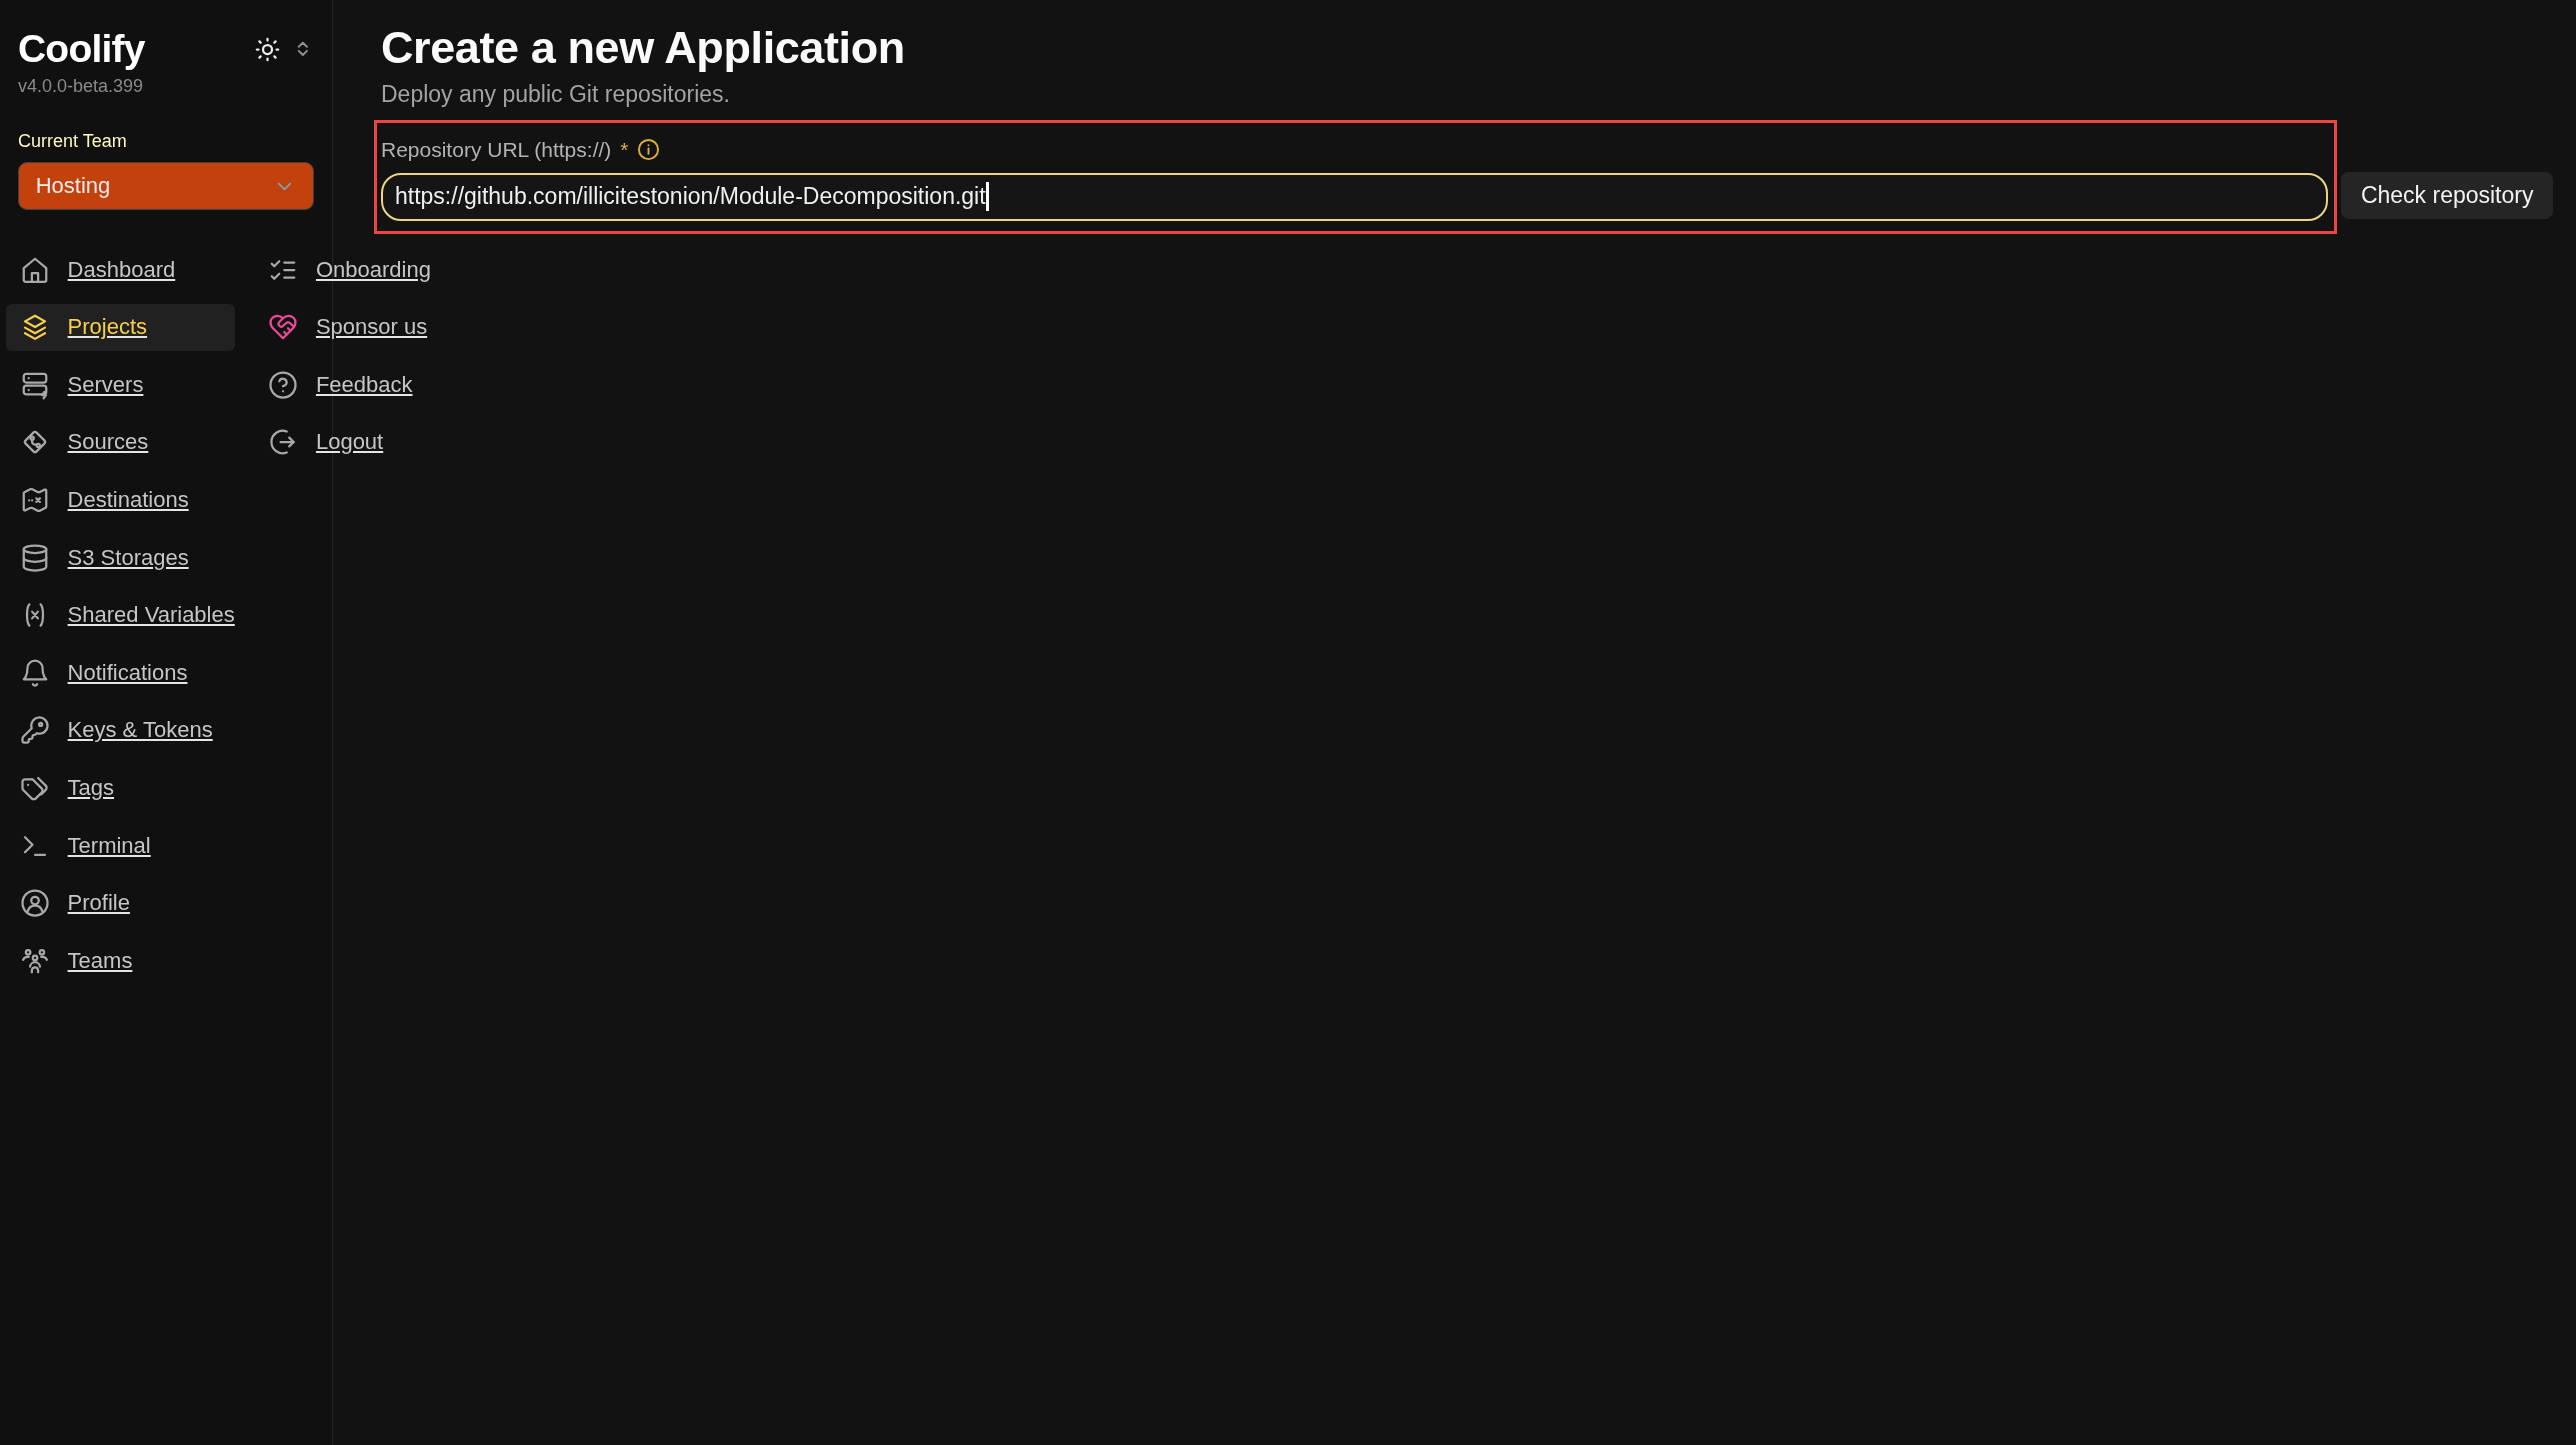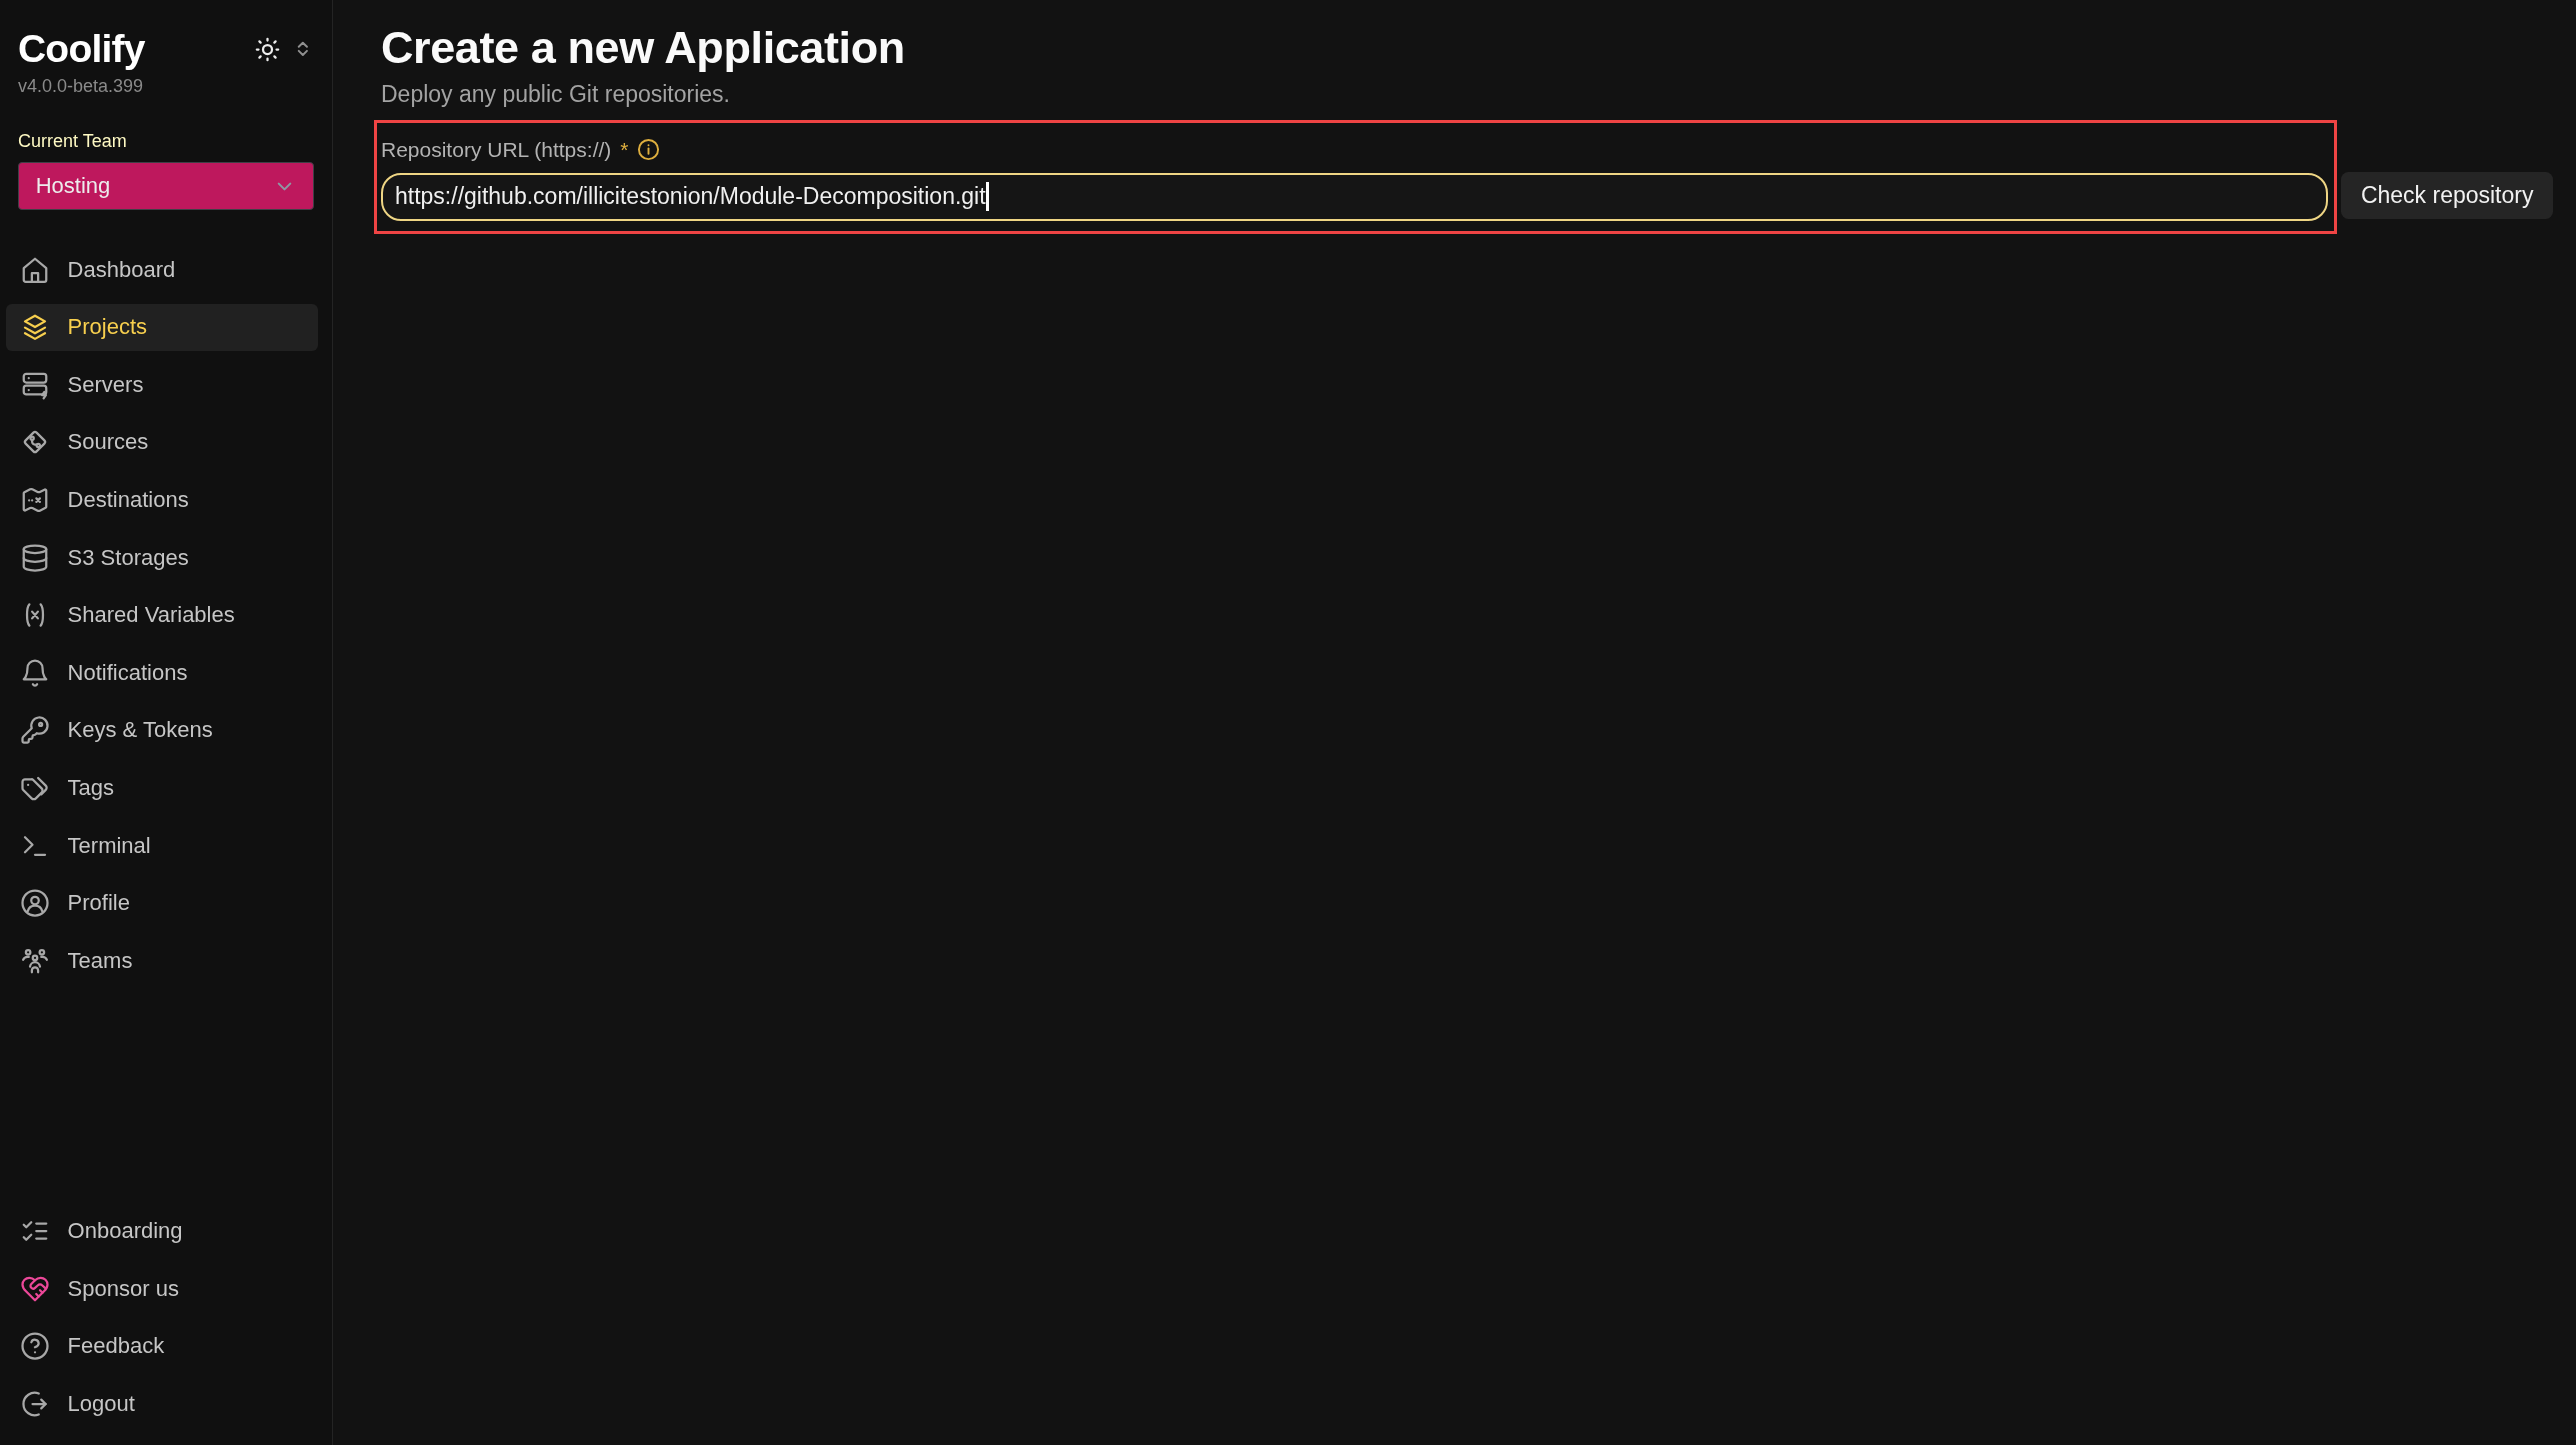--- a/index.html
+++ b/index.html
@@ -24,28 +24,28 @@
   .logo-row { display:flex; align-items:center; padding:0 19.7px 0 18px; }
   .logo { font-size:39px; font-weight:700; color:#ffffff; letter-spacing:-0.8px; }
   .logo-actions { margin-left:auto; display:flex; align-items:center; gap:12px; }
   .theme-btn { color:#ededed; cursor:pointer; background:none; border:none; padding:0; }
   .collapse-btn { color:#8f8f8f; cursor:pointer; background:none; border:none; padding:0; }
   .version { padding:0 18px; margin-top:4.5px; font-size:18px; color:#8a8a8a; }
 
   .team-label { padding:0 18px; margin-top:34px; font-size:18px; color:#fef9c3; }
   .team-select {
     margin:10.6px 18px 0; height:48px;
-    border:1.5px solid #3f3f46; border-radius:4px;
-    background:#be185d;
+    border:1.5px solid #3f3f46; border-radius:9px;
+    background:#c2410c;
     display:flex; align-items:center; padding:0 16.7px;
     font-size:22px; color:#ececec; cursor:pointer;
   }
   .team-select .chev { margin-left:auto; color:#8f97a3; }
 
-  .nav { margin-top:36px; display:flex; flex-direction:column; flex:1; }
+  .nav { margin-top:36px; display:flex; flex-direction:row; flex:1;text-decoration:underline; }
   .nav-spacer { flex:1; }
   .side-item {
     height:47px; margin:0 13.6px 10.6px 6px;
     display:flex; align-items:center; padding-left:13.6px;
     border-radius:6px; color:#c6c6c6; font-size:22px; cursor:pointer;
     white-space:nowrap;
   }
   .side-item svg { width:30px; height:30px; color:#a8a8a8; flex:none; }
   .side-item .lbl { margin-left:18px; }
   .side-item.active { background:#212121; color:#f7cf4e; }

